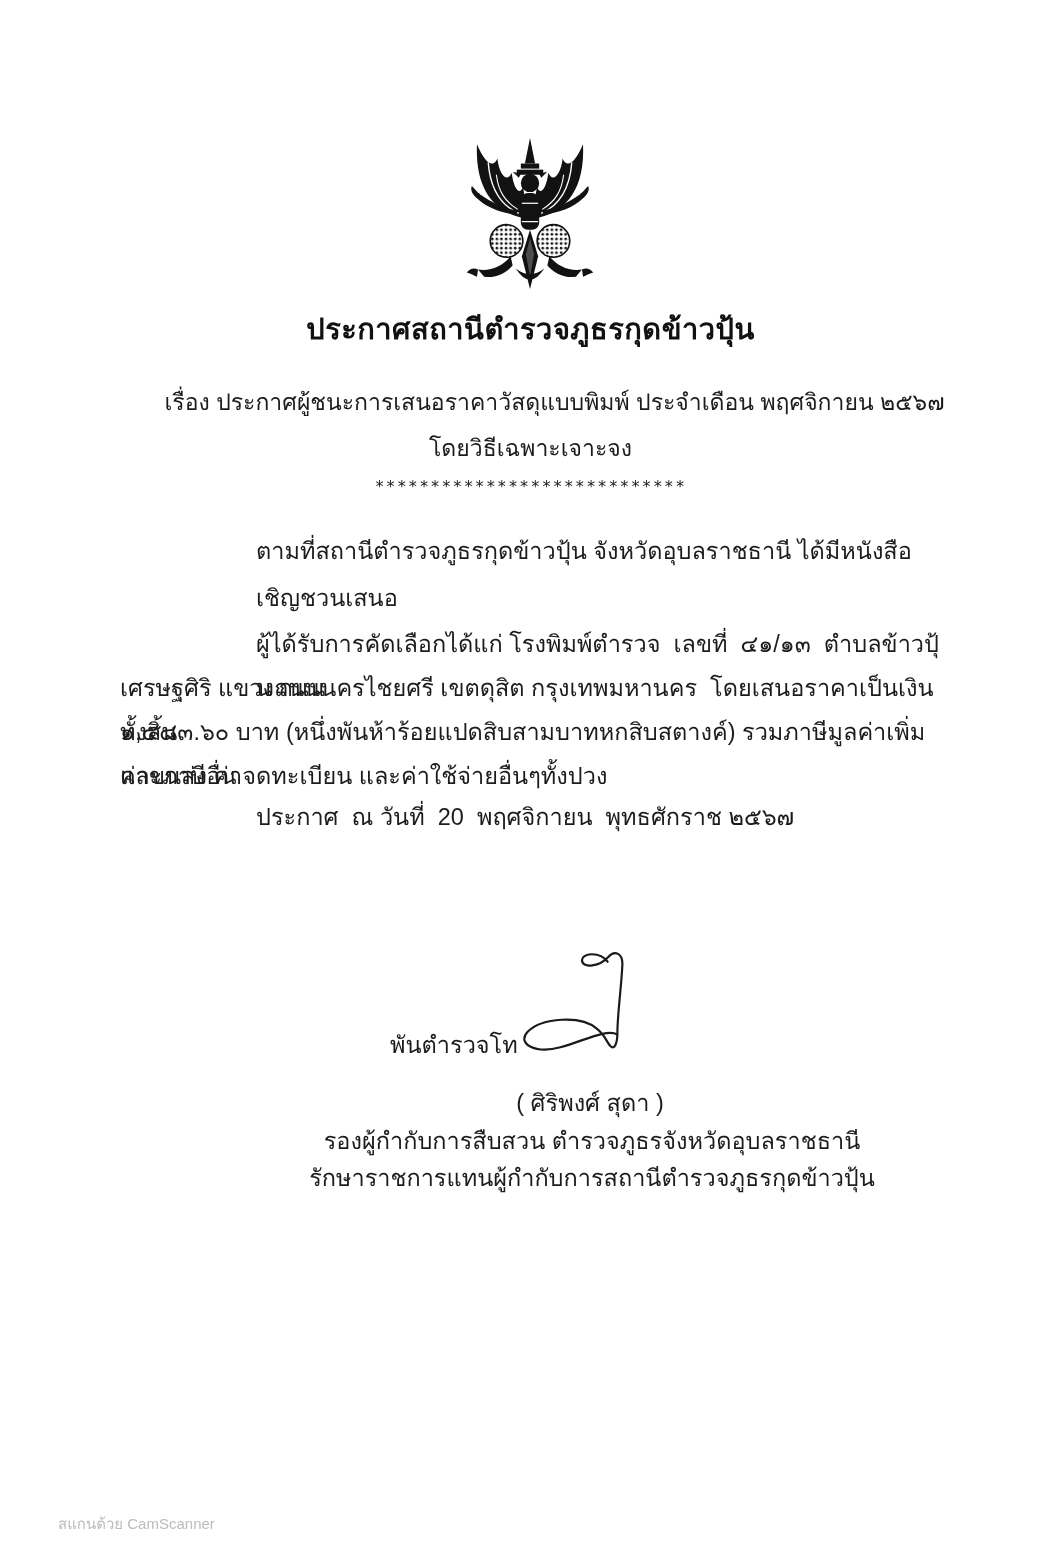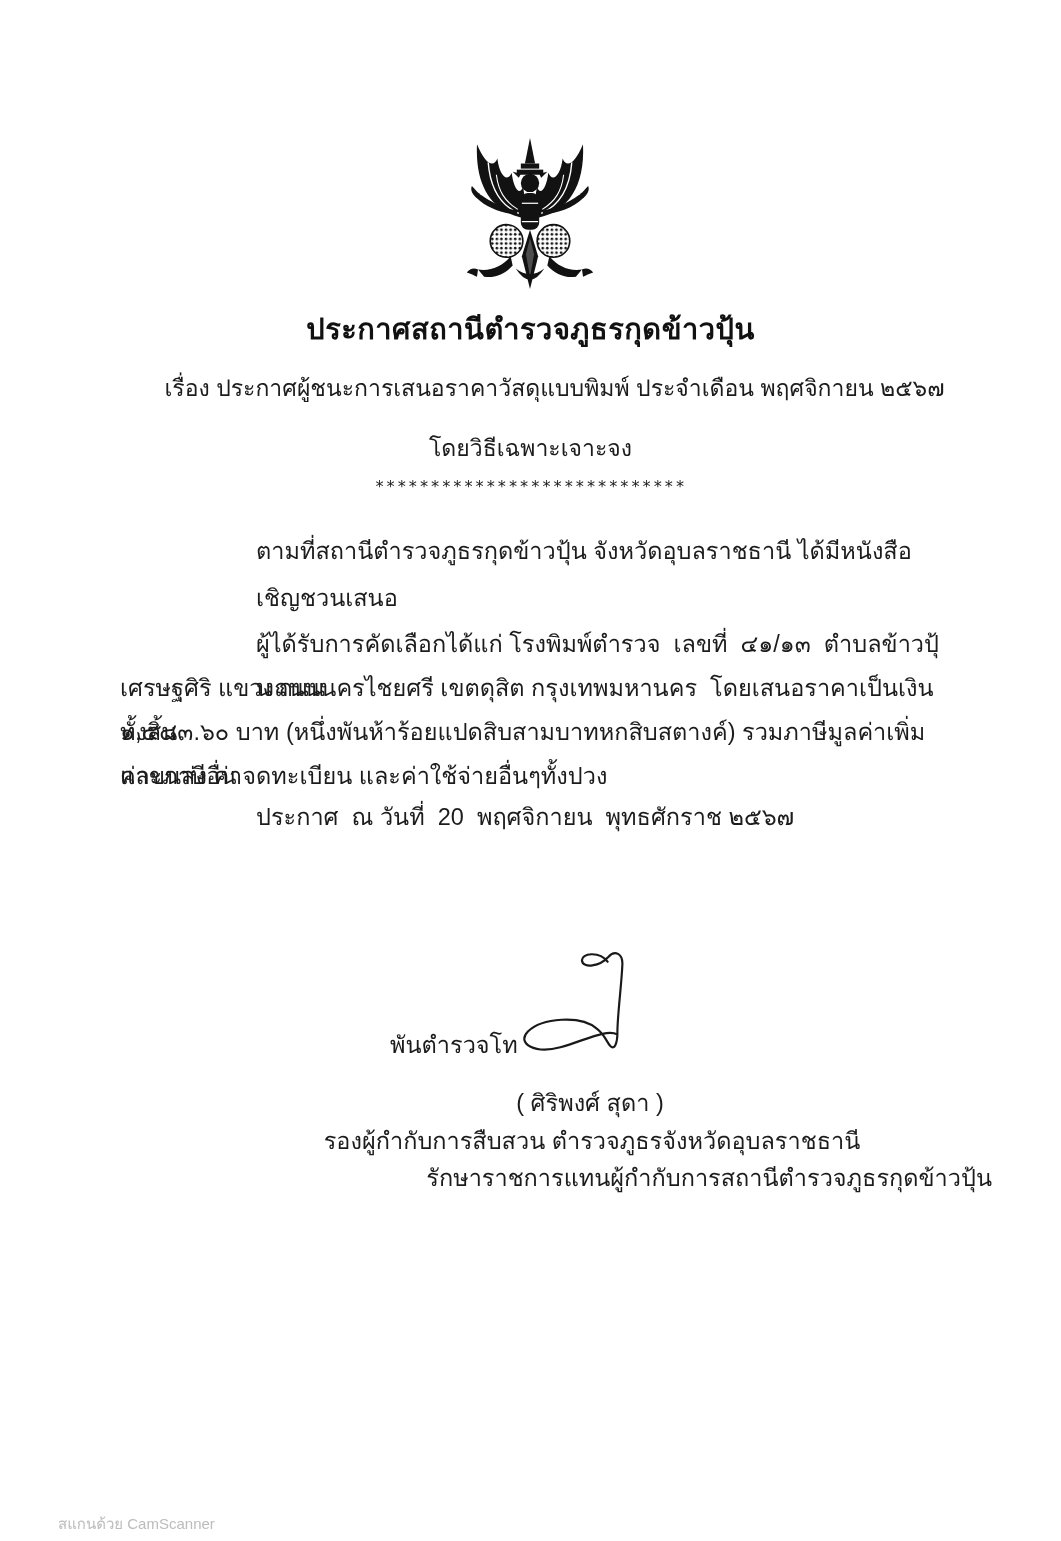--- a/index.html
+++ b/index.html
@@ -20,21 +20,21 @@
   .emblem { left: 452px; top: 136px; width: 156px; height: 158px; }
   .emblem svg { width: 100%; height: 100%; }
 
   .doc-title {
     top: 306px;
     font-size: 29px;
     font-weight: bold;
     color: #111111;
     letter-spacing: 0.5px;
   }
-  .subject-line { top: 370px; font-size: 23px; padding-left: 48px; }
+  .subject-line { top: 384px; font-size: 23px; padding-left: 48px; }
   .method-line  { top: 430px; font-size: 23px; }
   .divider {
     top: 477px;
     font-size: 16px;
     letter-spacing: 1.5px;
     color: #222222;
     font-family: "DejaVu Sans Mono", monospace;
   }
 
   .body-block { left: 120px; width: 824px; font-size: 23.5px; }
@@ -45,21 +45,21 @@
   .para1 { top: 528px; }
   .para2 { top: 622px; }
 
   .date-line { left: 256px; top: 798px; font-size: 23.5px; }
 
   .sig-rank { left: 390px; top: 1026px; font-size: 23.5px; }
   .sig-img { left: 512px; top: 946px; width: 140px; height: 118px; }
   .sig-img svg { width: 100%; height: 100%; }
   .sig-name  { left: 330px; top: 1084px; width: 520px; text-align: center; font-size: 23.5px; }
   .sig-pos1  { left: 192px; top: 1122px; width: 800px; text-align: center; font-size: 23.5px; }
-  .sig-pos2  { left: 192px; top: 1159px; width: 800px; text-align: right; font-size: 23.5px; }
+  .sig-pos2  { left: 192px; top: 1159px; width: 800px; text-align: center; font-size: 23.5px; }
 
   .cs-badge {
     left: 14px; top: 1562px;
     width: 36px; height: 25px;
     background: #a0a0a0;
     border-radius: 6px;
     display: flex; align-items: center; justify-content: center;
     box-shadow: inset 0 -6px 0 #c4c4c4;
   }
   .cs-badge span {

